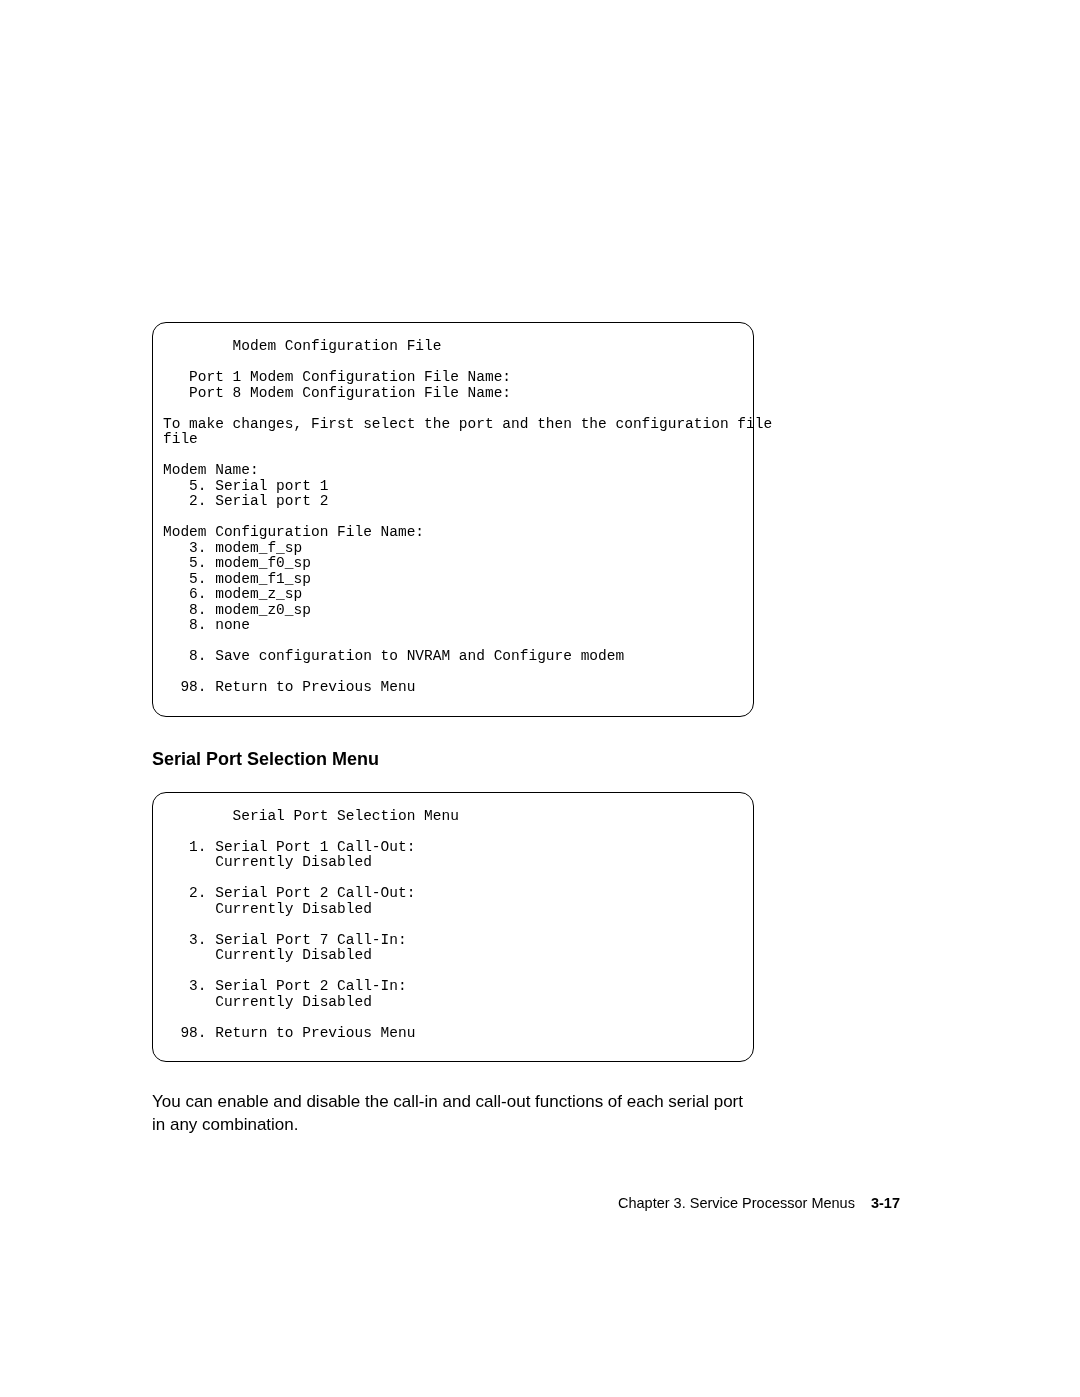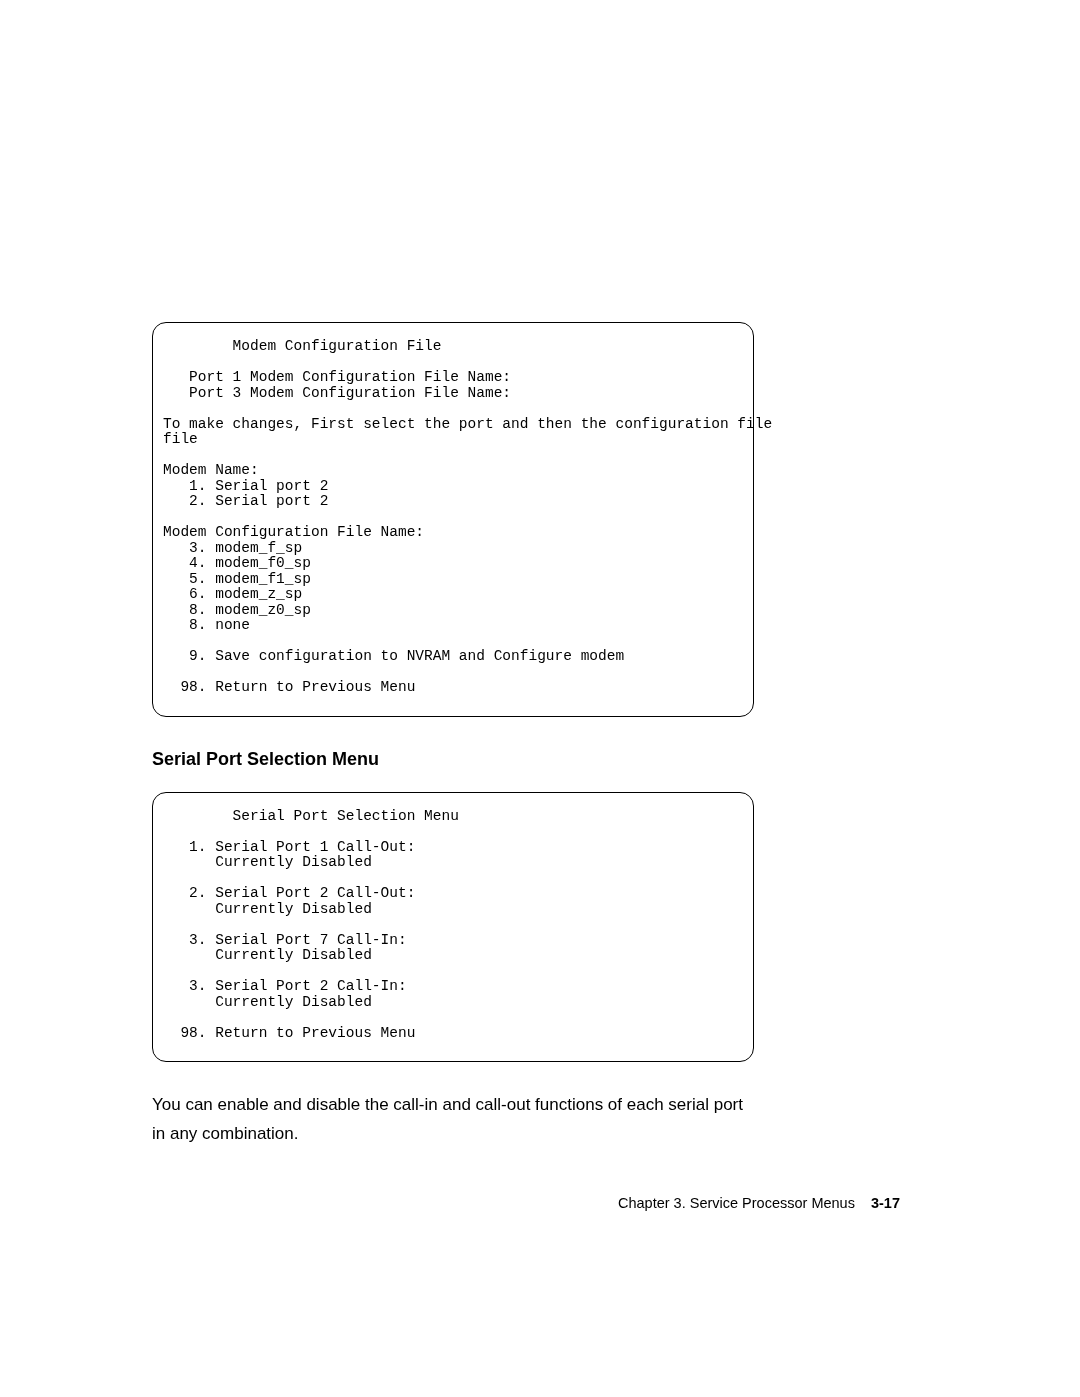--- a/index.html
+++ b/index.html
@@ -40,21 +40,21 @@
     padding: 0 10px 0 10px;
   }
   .section-title {
     font-weight: bold;
     font-size: 18px;
     margin: 32px 0 22px 0;
     font-family: "Helvetica Neue", Helvetica, Arial, sans-serif;
   }
   .body-text {
     font-size: 17px;
-    line-height: 29px;
+    line-height: 23px;
     margin-top: 18px;
     width: 600px;
   }
   .footer {
     position: absolute;
     bottom: 186px;
     left: 0;
     width: 1080px;
     text-align: right;
     padding-right: 180px;
@@ -69,38 +69,38 @@
 </head>
 <body>
 
 <div class="page">
   <div class="content-col">
 
     <div class="menu-box">
 <pre class="menu-pre"><span>        Modem Configuration File</span>
 
 <span>   Port 1 Modem Configuration File Name:</span>
-<span>   Port 3 Modem Configuration File Name:</span>
+<span>   Port 8 Modem Configuration File Name:</span>
 
 <span>To make changes, First select the port and then the configuration file</span>
 <span>file</span>
 
 <span>Modem Name:</span>
-<span>   1. Serial port 2</span>
+<span>   5. Serial port 1</span>
 <span>   2. Serial port 2</span>
 
 <span>Modem Configuration File Name:</span>
 <span>   3. modem_f_sp</span>
-<span>   4. modem_f0_sp</span>
+<span>   5. modem_f0_sp</span>
 <span>   5. modem_f1_sp</span>
 <span>   6. modem_z_sp</span>
 <span>   8. modem_z0_sp</span>
 <span>   8. none</span>
 
-<span>   9. Save configuration to NVRAM and Configure modem</span>
+<span>   8. Save configuration to NVRAM and Configure modem</span>
 
 <span>  98. Return to Previous Menu</span>
 </pre>
     </div>
 
     <div class="section-title">Serial Port Selection Menu</div>
 
     <div class="menu-box">
 <pre class="menu-pre"><span>        Serial Port Selection Menu</span>
 

